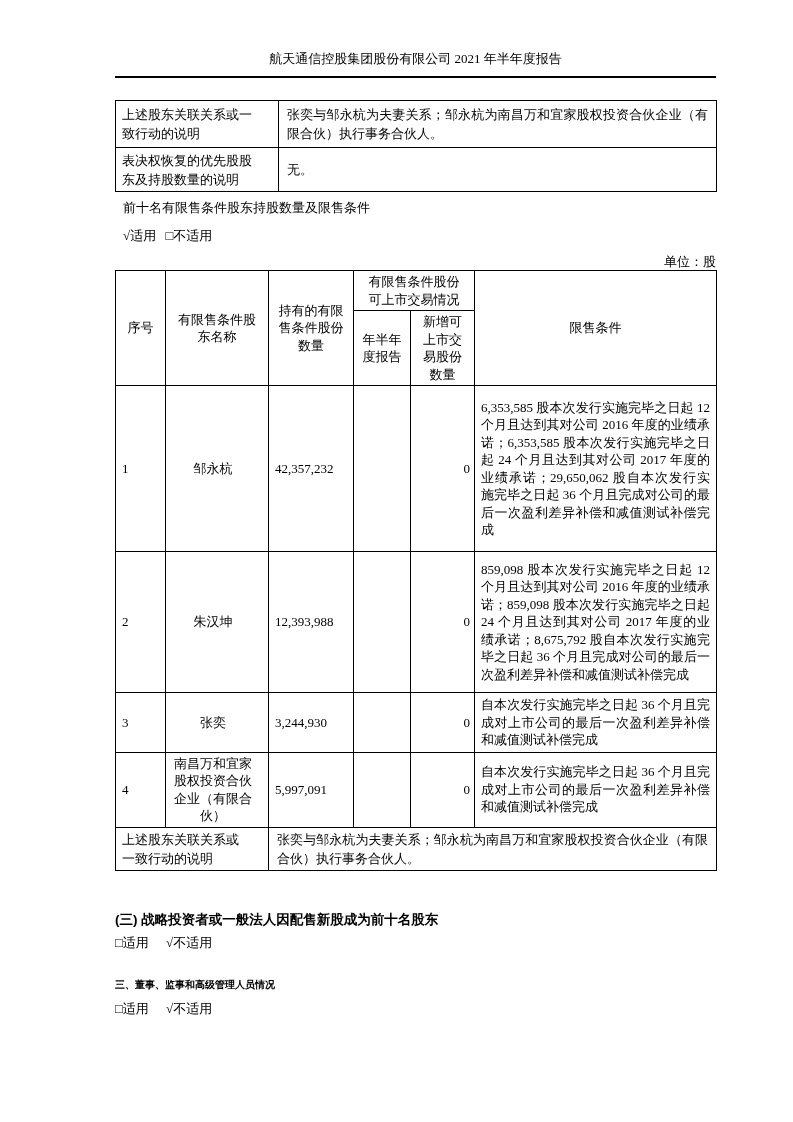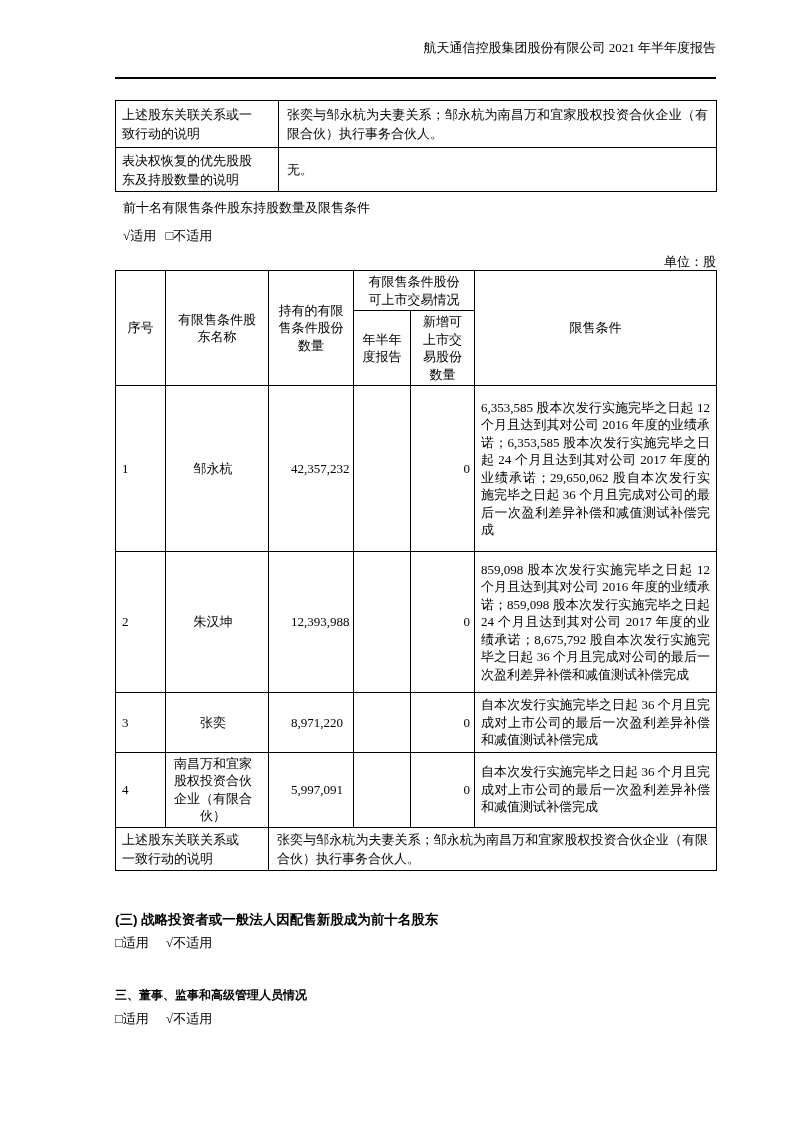--- a/index.html
+++ b/index.html
@@ -5,23 +5,23 @@
   html,body { margin:0; padding:0; }
   body {
     width:793px; height:1122px; background:#ffffff; color:#000;
     font-family:"Liberation Serif","DejaVu Serif",serif;
     font-size:13px; position:relative; overflow:hidden;
   }
   .page { position:relative; width:793px; height:1122px; }
 
   
   .doc-header {
-    position:absolute; left:115px; top:39px; width:601px;
-    text-align:right; font-size:13px; line-height:18px;
-    border-bottom:2px solid #000; padding-bottom:20px;
+    position:absolute; left:115px; top:50px; width:601px;
+    text-align:center; font-size:13px; line-height:18px;
+    border-bottom:2px solid #000; padding-bottom:8px;
   }
 
   
   .content { position:absolute; left:115px; top:100px; width:601px; }
 
   table { border-collapse:collapse; table-layout:fixed; width:601px; }
   td, th { border:1px solid #000; font-weight:normal; font-size:13px;
            vertical-align:middle; word-break:break-all; }
 
   
@@ -43,34 +43,34 @@
   .main-tbl tr.hr1 { height:40px; }
   .main-tbl tr.hr2 { height:67px; }
   .main-tbl tr.dr1 { height:166px; }
   .main-tbl tr.dr2 { height:141px; }
   .main-tbl tr.dr3 { height:57px; }
   .main-tbl tr.dr4 { height:74px; }
   .main-tbl tr.ftr { height:43px; }
   .main-tbl td.seq { padding-left:6px; }
   .main-tbl td.holder { padding:2px 6px;text-align:center; }
   .main-tbl td.holder .inner { max-width:82px; }
-  .main-tbl td.shares { padding-left:22px; }
+  .main-tbl td.shares { padding-left:6px; }
   .main-tbl td.zero { text-align:right; padding-right:4px; }
   .main-tbl td.cond { text-align:justify; padding:3px 6px; }
   .main-tbl td.flbl { padding:2px 6px; line-height:19px; }
   .main-tbl td.flbl .inner { width:122px; }
   .main-tbl td.fval { text-align:justify; padding:2px 8px; line-height:19px; }
 
   
   .hd {
     font-family:"Liberation Sans","DejaVu Sans",sans-serif;
     font-weight:700; margin:0;
   }
   .hd3 { font-size:13.5px; line-height:18px; margin-top:40px; }
-  .hd2 { font-size:12px; line-height:20px; margin-top:32px; }
+  .hd2 { font-size:10px; line-height:20px; margin-top:22px; }
   .hd3b { font-size:13.5px; line-height:18px; margin-top:22px; }
   .appl { margin:4px 0 0 0; line-height:20px; }
   .appl .opt2 { margin-left:14px; }
 
   .page-number {
     position:absolute; left:12px; top:1068px; width:793px;
     text-align:right; font-size:11px;
   }
 </style>
 </head>
@@ -162,21 +162,21 @@
         <td class="shares">12,393,988</td>
         <td class="time"></td>
         <td class="zero">0</td>
         <td class="cond">859,098 股本次发行实施完毕之日起 12 个月且达到其对公司 2016 年度的业绩承诺；859,098 股本次发行实施完毕之日起 24 个月且达到其对公司 2017 年度的业绩承诺；8,675,792 股自本次发行实施完毕之日起 36 个月且完成对公司的最后一次盈利差异补偿和减值测试补偿完成</td>
       </tr>
       <tr class="dr3">
         <td class="seq">3</td>
         <td class="holder">
           <div class="inner">张奕</div>
         </td>
-        <td class="shares">8,971,220</td>
+        <td class="shares">3,244,930</td>
         <td class="time"></td>
         <td class="zero">0</td>
         <td class="cond">自本次发行实施完毕之日起 36 个月且完成对上市公司的最后一次盈利差异补偿和减值测试补偿完成</td>
       </tr>
       <tr class="dr4">
         <td class="seq">4</td>
         <td class="holder">
           <div class="inner">南昌万和宜家股权投资合伙企业（有限合伙）</div>
         </td>
         <td class="shares">5,997,091</td>

